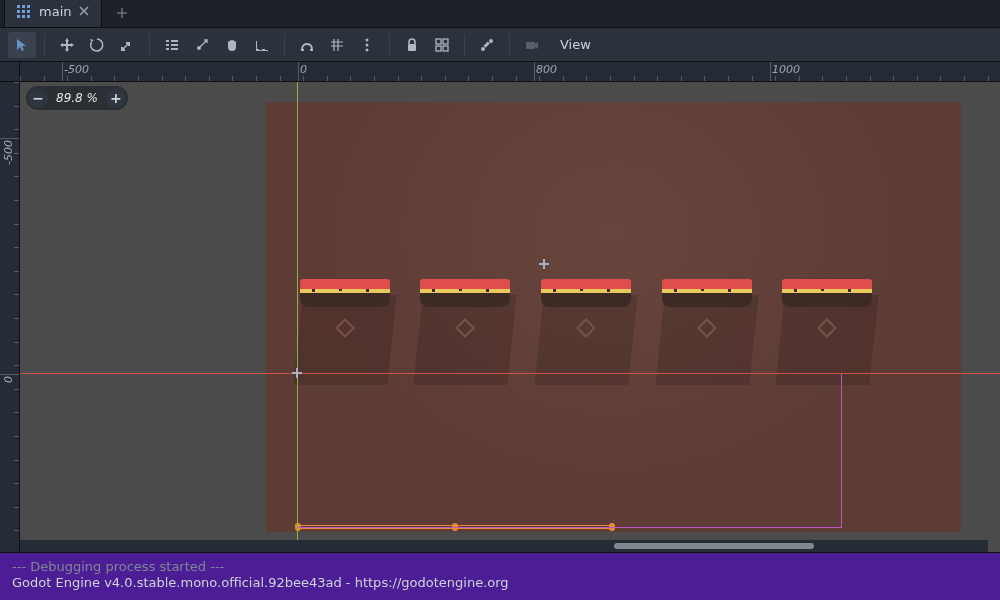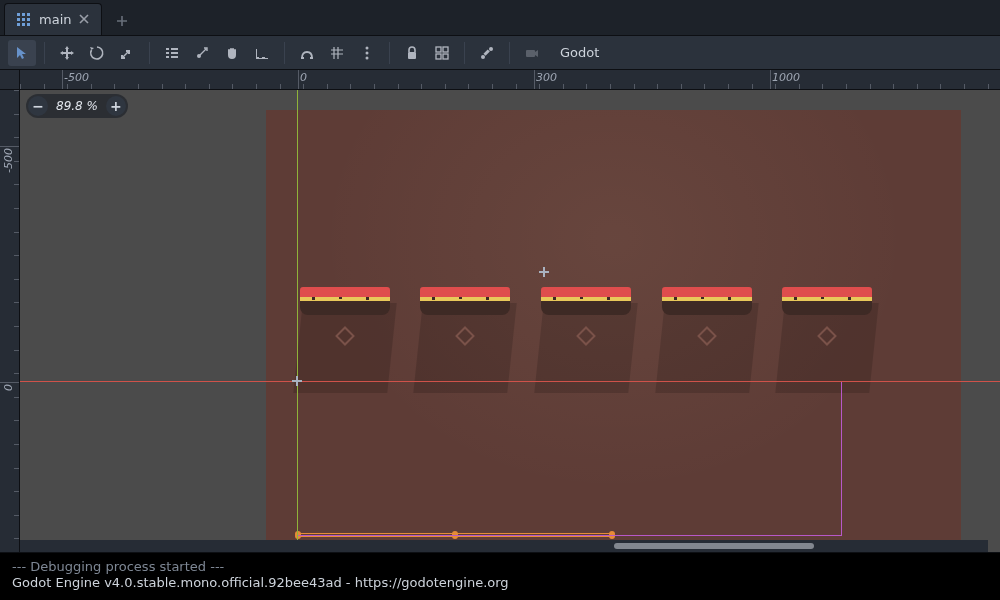--- a/index.html
+++ b/index.html
@@ -11,21 +11,21 @@
     --plat-top:#df4d4d; --plat-mid:#e8c85a; --plat-base:#3e2a25; --plat-shadow:rgba(0,0,0,0.15);
     --diamond:#7a5249;
     --sel:#e78b36;
     --scrollbar:#82878f;
   }
   *{box-sizing:border-box;font-family:"DejaVu Sans",Arial,sans-serif;font-size:13px;color:var(--text);}
   html,body{margin:0;padding:0;background:var(--bg);width:1000px;height:600px;overflow:hidden;}
   .root{display:flex;flex-direction:column;width:1000px;height:600px;}
 
   
-  .tabbar{height:36px;background:var(--bg);display:flex;align-items:flex-end;border-bottom:1px solid var(--border);}
+  .tabbar{height:28px;background:var(--bg);display:flex;align-items:flex-end;border-bottom:1px solid var(--border);}
   .tab{display:flex;align-items:center;gap:8px;height:32px;padding:0 12px;background:var(--tab-active);border:1px solid var(--border);border-bottom:none;border-radius:4px 4px 0 0;margin-left:4px;}
   .tab .grid-icon svg{display:block}
   .tab-close{opacity:.7;cursor:pointer;}
   .tab-add{width:28px;height:28px;display:flex;align-items:center;justify-content:center;margin-left:6px;opacity:.6;cursor:pointer;}
 
   
   .toolbar{height:34px;background:var(--bg3);display:flex;align-items:center;padding:0 8px;gap:2px;border-bottom:1px solid var(--border);}
   .tbtn{width:28px;height:26px;display:flex;align-items:center;justify-content:center;border-radius:3px;cursor:pointer;}
   .tbtn.active{background:#3a424f;}
   .tbtn svg{display:block;opacity:.85;}
@@ -70,21 +70,21 @@
   .sel-handle{position:absolute;width:6px;height:6px;background:var(--sel);border-radius:50%;transform:translate(-3px,-3px);}
 
   .zoom{position:absolute;left:6px;top:4px;height:24px;display:flex;align-items:center;background:rgba(30,34,41,.7);border-radius:14px;padding:0 2px;gap:6px;z-index:10;}
   .zbtn{width:20px;height:20px;border-radius:50%;background:#2f3640;display:flex;align-items:center;justify-content:center;cursor:pointer;font-weight:bold;font-size:14px;color:#d0d6df;}
   .zval{font-size:12px;color:#e2e6ed;padding:0 2px;}
 
   .hscroll{position:absolute;left:20px;right:12px;bottom:0;height:12px;background:var(--bg2);}
   .hthumb{position:absolute;top:3px;height:6px;background:var(--scrollbar);border-radius:3px;}
 
   
-  .output{height:48px;border-top:1px solid var(--border);background:#000000;padding:6px 12px;font-family:"DejaVu Sans Mono",monospace;font-size:12px;color:#bcc3cd;line-height:16px;white-space:pre;}
+  .output{height:48px;border-top:1px solid var(--border);background:#4c1d95;padding:6px 12px;font-family:"DejaVu Sans Mono",monospace;font-size:12px;color:#bcc3cd;line-height:16px;white-space:pre;}
   .output .dim{color:#7e8794;}
 </style>
 </head>
 <body>
 
 <div class="root">
 
   <div class="tabbar">
     <div class="tab">
       <span class="grid-icon">
@@ -210,33 +210,33 @@
         </svg>
       </div>
     <div class="sep"></div>
     <div class="tbtn" style="opacity:.35">
         <svg width="16" height="16" viewBox="0 0 16 16">
           <rect x="2" y="5" width="9" height="7" rx="1" fill="#c8cdd6"></rect>
           <path d="M11 7 L14 5 L14 12 L11 10 Z" fill="#c8cdd6"></path>
         </svg>
       </div>
     <div class="view-btn">
-        <span>Godot</span>
+        <span>View</span>
       </div>
   </div>
 
   <div class="canvas-wrap">
     <div class="ruler-corner"></div>
     <div class="ruler-h" id="ruler-h">
         <div class="tick" style="left: 42px;"></div>
         <div class="label" style="left: 42px;">-500</div>
         <div class="tick" style="left: 278px;"></div>
         <div class="label" style="left: 278px;">0</div>
         <div class="tick" style="left: 514px;"></div>
-        <div class="label" style="left: 514px;">300</div>
+        <div class="label" style="left: 514px;">800</div>
         <div class="tick" style="left: 750px;"></div>
         <div class="label" style="left: 750px;">1000</div>
         <div class="tick small" style="left: 0px;"></div>
         <div class="tick small" style="left: 23.6px;"></div>
         <div class="tick small" style="left: 47.2px;"></div>
         <div class="tick small" style="left: 70.8px;"></div>
         <div class="tick small" style="left: 94.4px;"></div>
         <div class="tick small" style="left: 118px;"></div>
         <div class="tick small" style="left: 141.6px;"></div>
         <div class="tick small" style="left: 165.2px;"></div>

